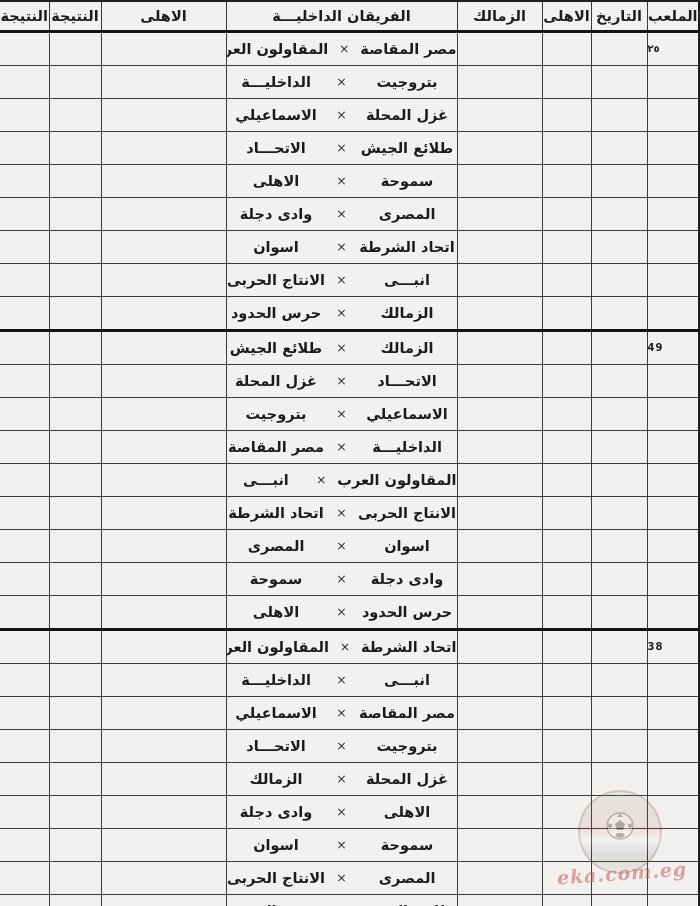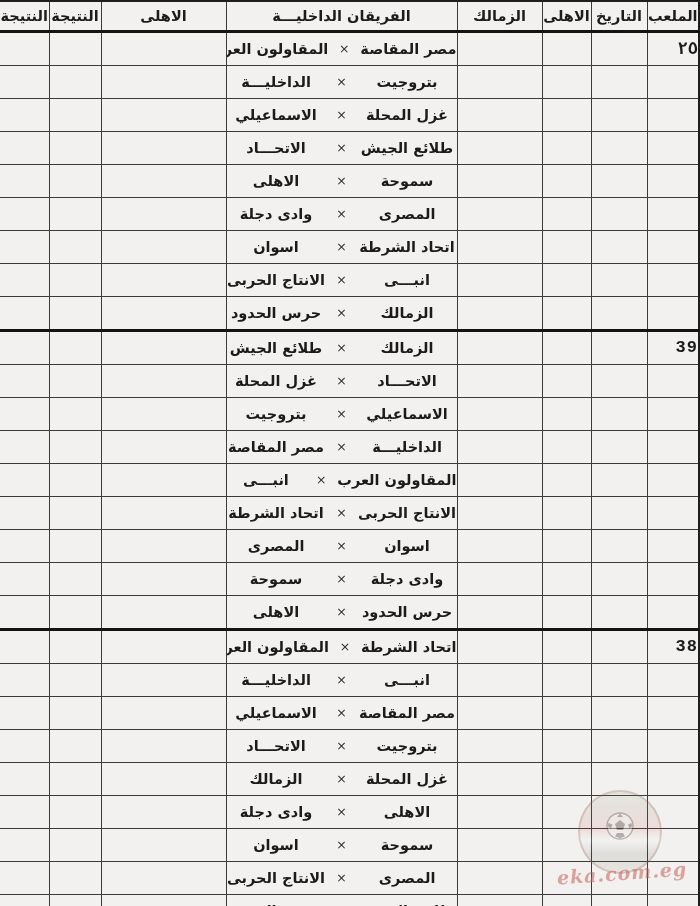--- a/index.html
+++ b/index.html
@@ -43,24 +43,23 @@
     margin-left: 39px;
   }
   tbody td {
     height: 32px;
     vertical-align: middle;
     font-weight: bold;
     font-size: 15px;
   }
   tr.section-start td { border-top: 3.2px solid #131313; }
   td.c-week {
-    text-align: right;
-    font-size: 17px;
+    text-align: left;
+    font-size: 10px;
     letter-spacing: 1px;
-    font-family: Liberation Mono, monospace;
   }
   .teams {
     display: flex;
     align-items: center;
     width: 100%;
     direction: rtl;
   }
   .teams .home, .teams .away {
     flex: 1 1 0;
     text-align: center;
@@ -291,21 +290,21 @@
           <span class="home">الزمالك</span>
           <span class="x">×</span>
           <span class="away">حرس الحدود</span>
         </div>
       </td>
       <td class="c-stadium"></td>
       <td class="c-time"></td>
       <td class="c-result"></td>
     </tr>
         <tr class="section-start">
-      <td class="c-week">39</td>
+      <td class="c-week">49</td>
       <td class="c-match"></td>
       <td class="c-day"></td>
       <td class="c-date"></td>
       <td class="c-teams">
         <div class="teams">
           <span class="home">الزمالك</span>
           <span class="x">×</span>
           <span class="away">طلائع الجيش</span>
         </div>
       </td>

